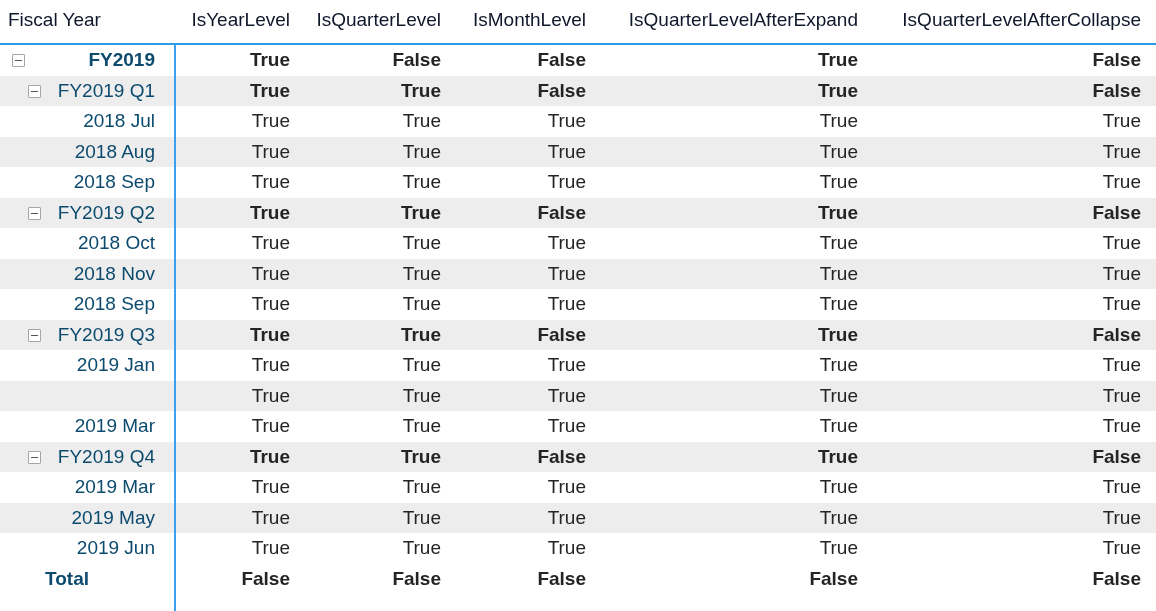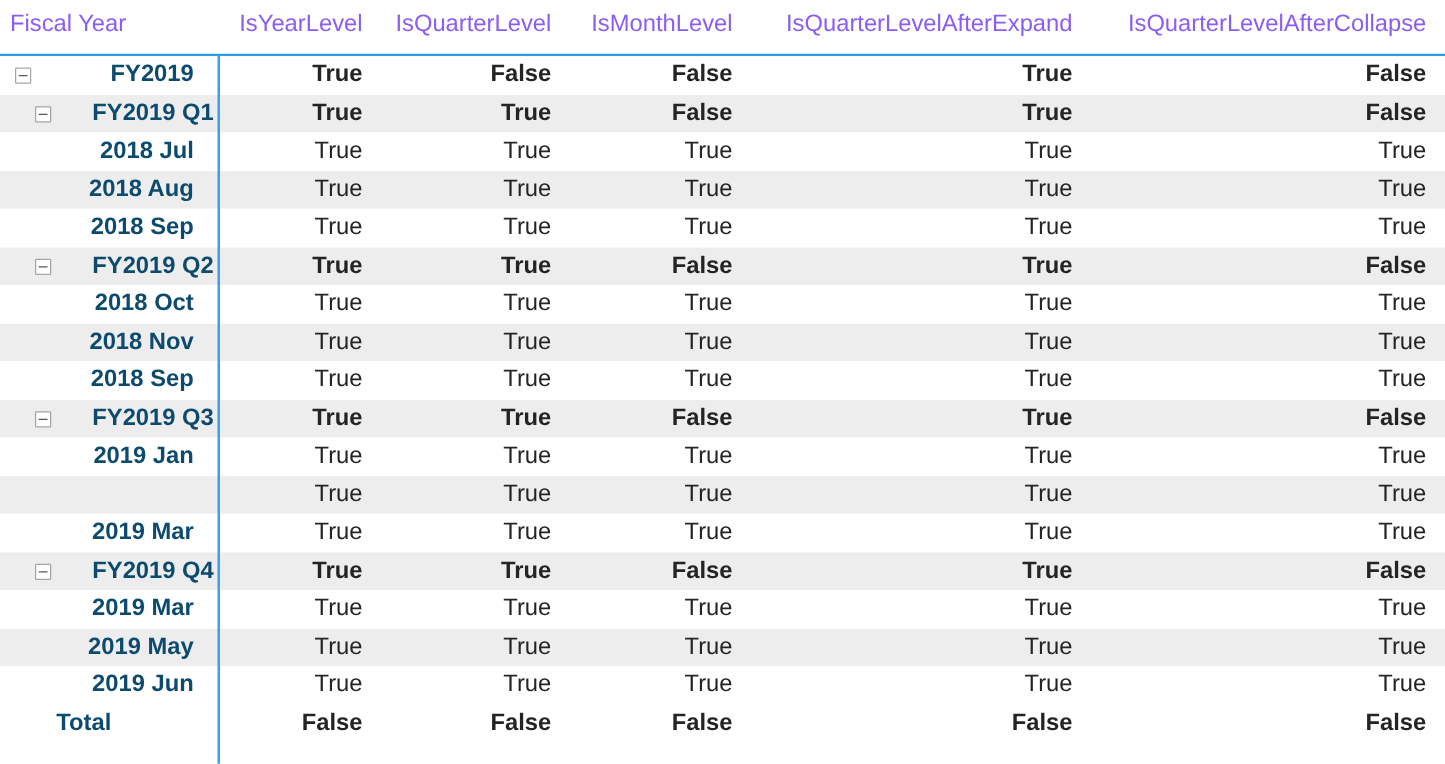--- a/index.html
+++ b/index.html
@@ -28,21 +28,21 @@
     height: 45px;
     width: 1156px;
   }
   .header-cell {
     position: absolute;
     top: 0;
     height: 45px;
     line-height: 40px;
     font-size: 19px;
     font-weight: 400;
-    color: #8b5cf6;
+    color: #0f172a;
     white-space: nowrap;
     overflow: visible;
   }
   .header-cell.first {
     left: 8px;
     text-align: left;
   }
   .header-cell.num {
     text-align: right;
   }
@@ -73,22 +73,22 @@
     position: absolute;
     top: 0;
     height: 16px;
     line-height: 30.5px;
     font-size: 19px;
     white-space: nowrap;
     text-align: right;
     color: #0c4a6e;
   }
   .row-label.lvl0 { left: 0px;  width: 155px; font-weight: bold; }
-  .row-label.lvl1 { left: 16px;  width: 155px; font-weight: bold; }
-  .row-label.lvl2 { left: 0px;  width: 155px; font-weight: 700; }
+  .row-label.lvl1 { left: 0px;  width: 155px; font-weight: normal; }
+  .row-label.lvl2 { left: 0px;  width: 155px; font-weight: 400; }
   .row-label.total { left: 0px; width: 89px;  font-weight: bold; }
 
   .expander {
     position: absolute;
     top: 9px;
     width: 13px;
     height: 13px;
     box-sizing: border-box;
     border: 1px solid #a6a6a6;
     background: #ffffff;

